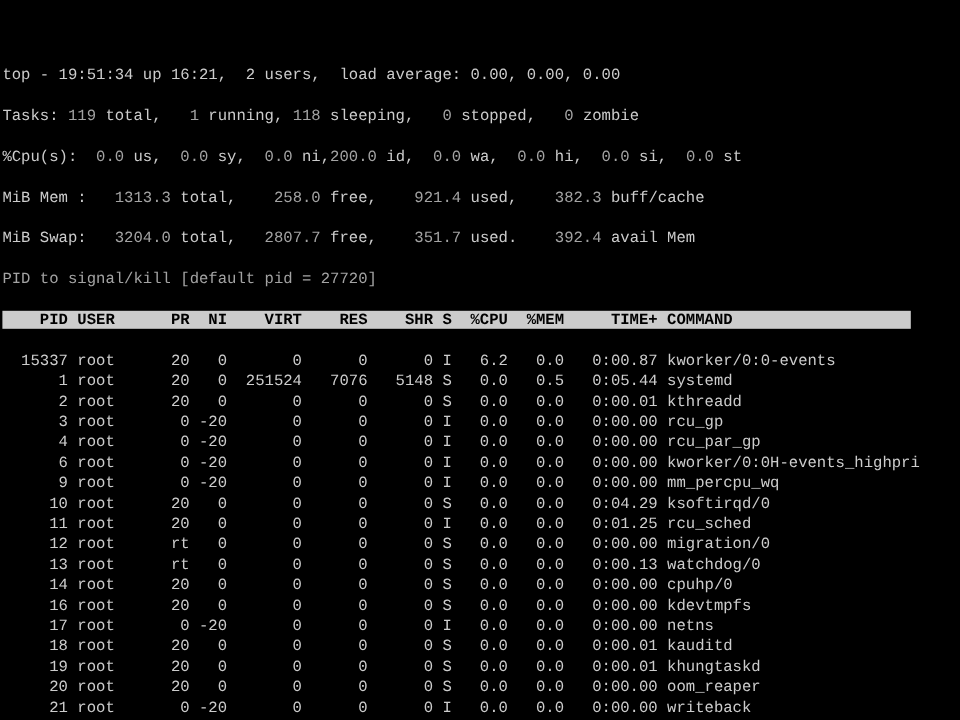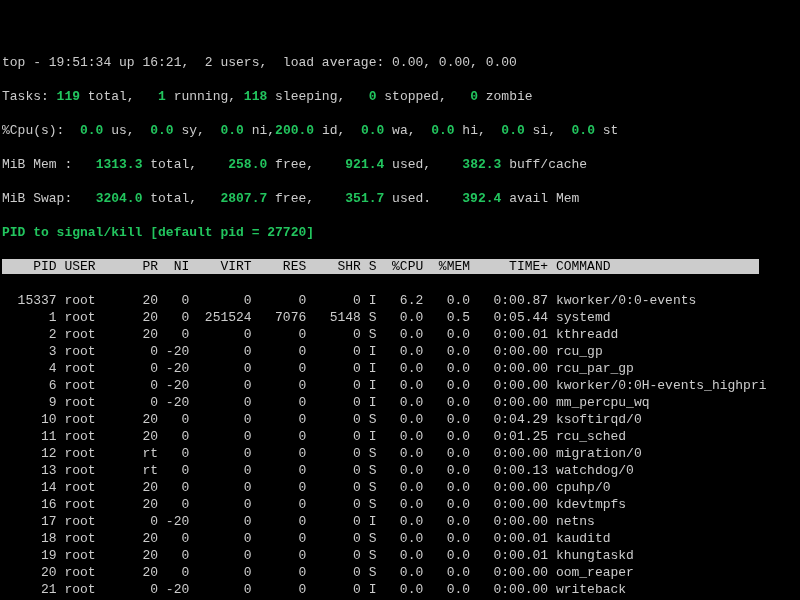--- a/index.html
+++ b/index.html
@@ -1,19 +1,19 @@
 <!DOCTYPE html>
 <html><head>
 <meta charset="utf-8">
 <style>
   html,body{margin:0;padding:0;background:#000;color:#ccc;font-family:"Courier New",monospace;font-size:13px;line-height:17px;white-space:pre}
   body{padding:3px 2px;width:800px;height:600px;box-sizing:border-box;overflow:hidden}
-  .b{font-weight:bold;color:#22c55e}
+  .b{font-weight:normal;color:#a3a3a3}
   .hdr{background:#000;color:#fff;display:inline-block;width:100%}
-  .hdr span{background:#ccc;color:#000;font-weight:normal}
+  .hdr span{background:#ccc;color:#000;font-weight:bold}
   .row{display:block}
 </style>
 </head>
 <body>
 
 <span class="row">top - 19:51:34 up 16:21,  2 users,  load average: 0.00, 0.00, 0.00</span>
 <span class="row">Tasks: <span class="b">119</span> total,   <span class="b">1</span> running, <span class="b">118</span> sleeping,   <span class="b">0</span> stopped,   <span class="b">0</span> zombie</span>
 <span class="row">%Cpu(s):  <span class="b">0.0</span> us,  <span class="b">0.0</span> sy,  <span class="b">0.0</span> ni,<span class="b">200.0</span> id,  <span class="b">0.0</span> wa,  <span class="b">0.0</span> hi,  <span class="b">0.0</span> si,  <span class="b">0.0</span> st</span>
 <span class="row">MiB Mem :   <span class="b">1313.3</span> total,    <span class="b">258.0</span> free,    <span class="b">921.4</span> used,    <span class="b">382.3</span> buff/cache</span>
 <span class="row">MiB Swap:   <span class="b">3204.0</span> total,   <span class="b">2807.7</span> free,    <span class="b">351.7</span> used.    <span class="b">392.4</span> avail Mem</span>

